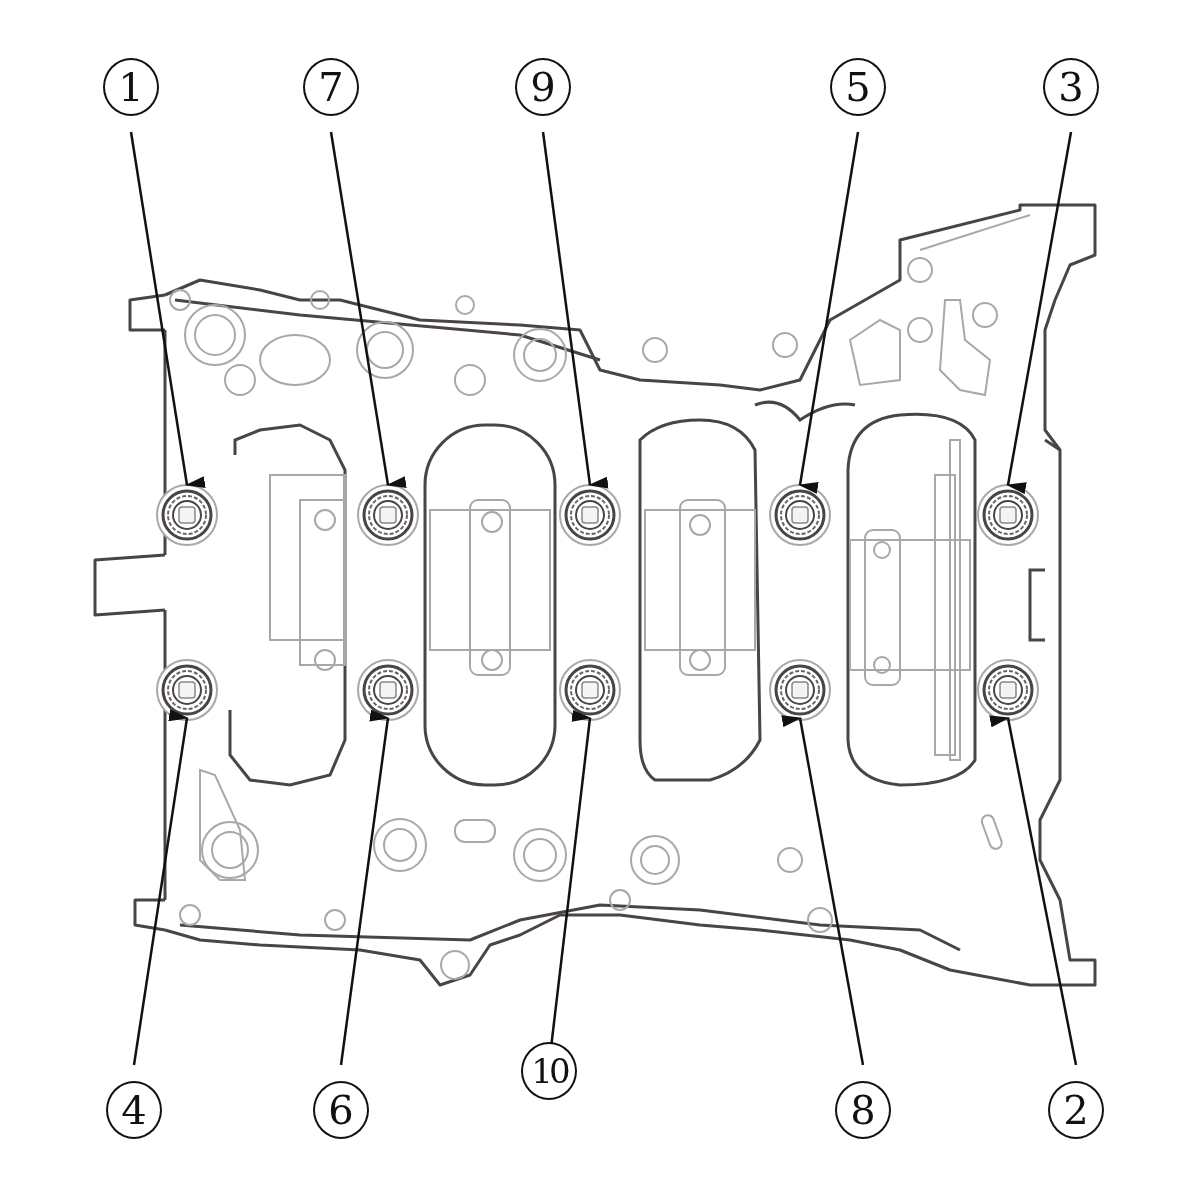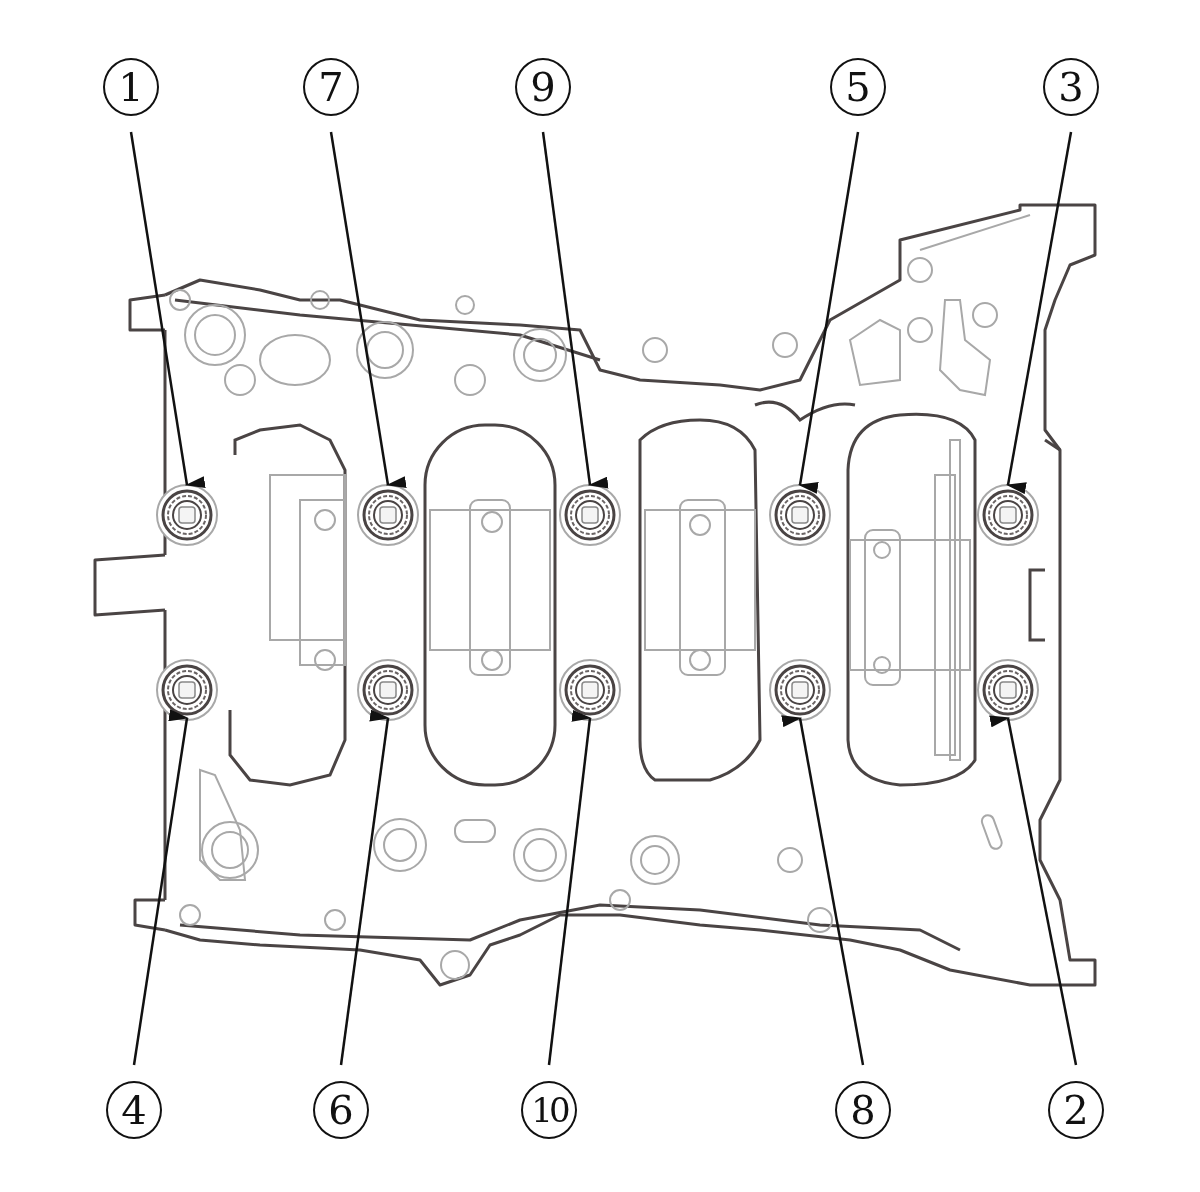--- a/index.html
+++ b/index.html
@@ -140,16 +140,16 @@
   </svg>
 
   
   <div class="callout" style="left: 131px; top: 87px;">1</div>
   <div class="callout" style="left: 331px; top: 87px;">7</div>
   <div class="callout" style="left: 543px; top: 87px;">9</div>
   <div class="callout" style="left: 858px; top: 87px;">5</div>
   <div class="callout" style="left: 1071px; top: 87px;">3</div>
   <div class="callout" style="left: 134px; top: 1110px;">4</div>
   <div class="callout" style="left: 341px; top: 1110px;">6</div>
-  <div class="callout two-digit" style="left: 549px; top: 1110px;">10</div>
+  <div class="callout two-digit" style="left: 549px; top: 1071px;">10</div>
   <div class="callout" style="left: 863px; top: 1110px;">8</div>
   <div class="callout" style="left: 1076px; top: 1110px;">2</div>
 </div>
 
 </body></html>

